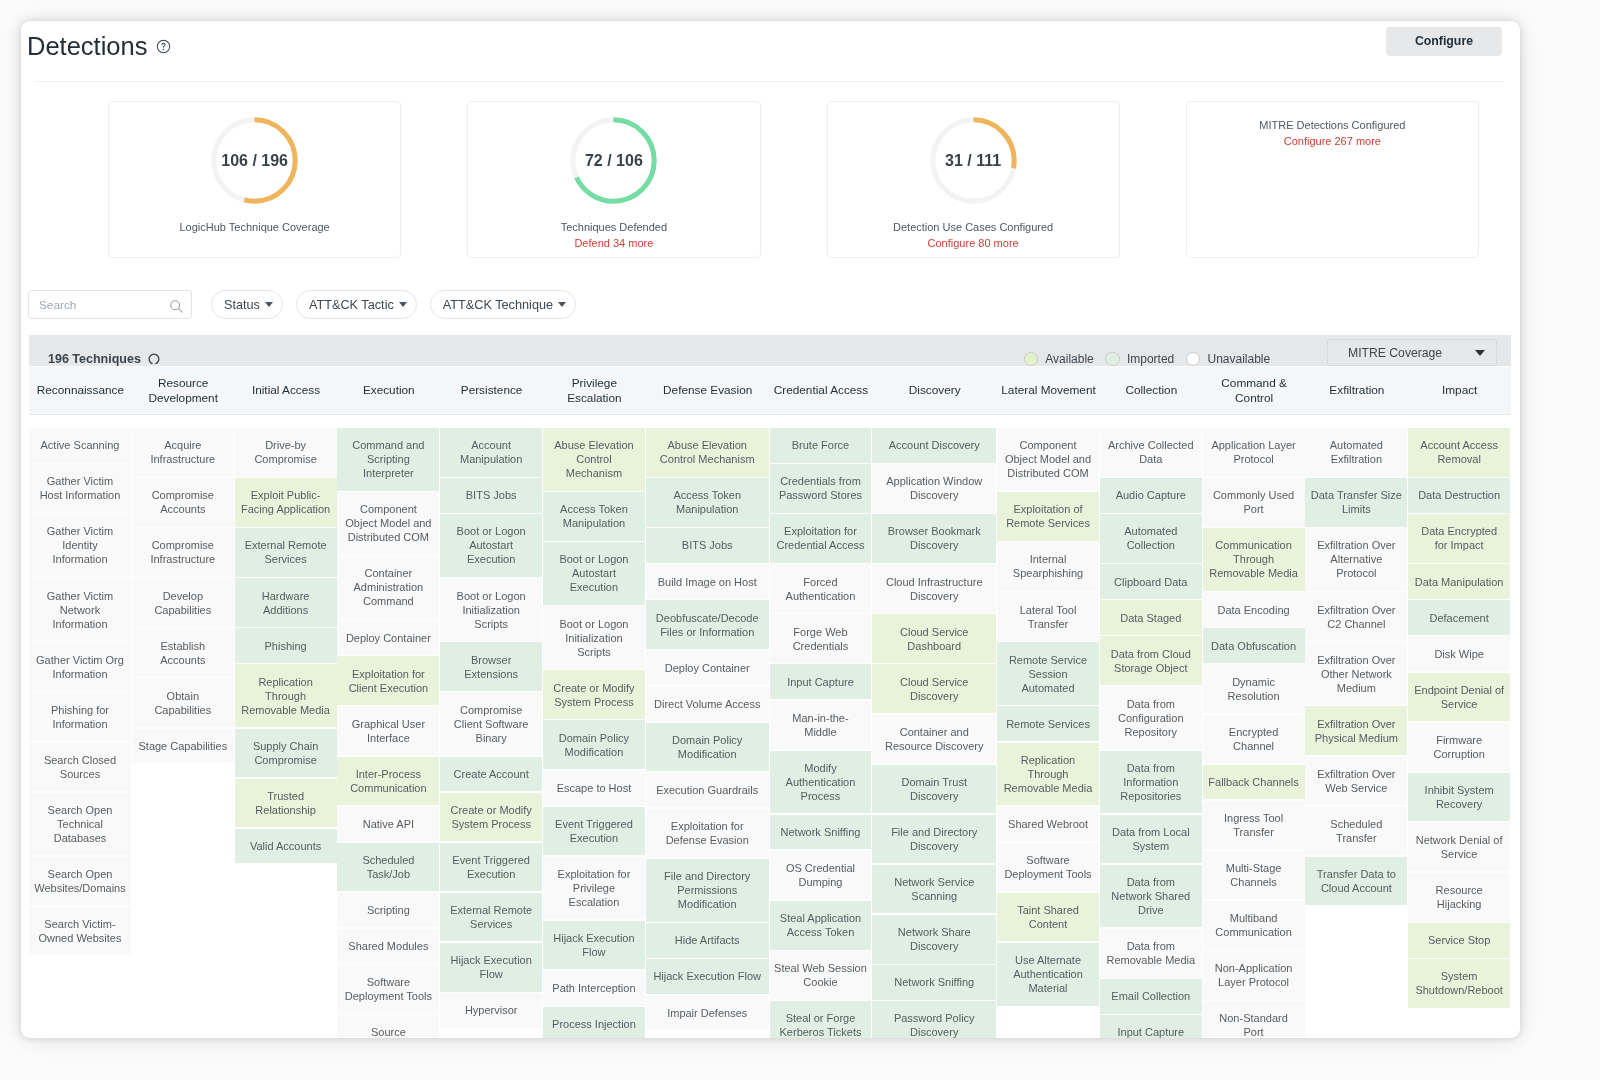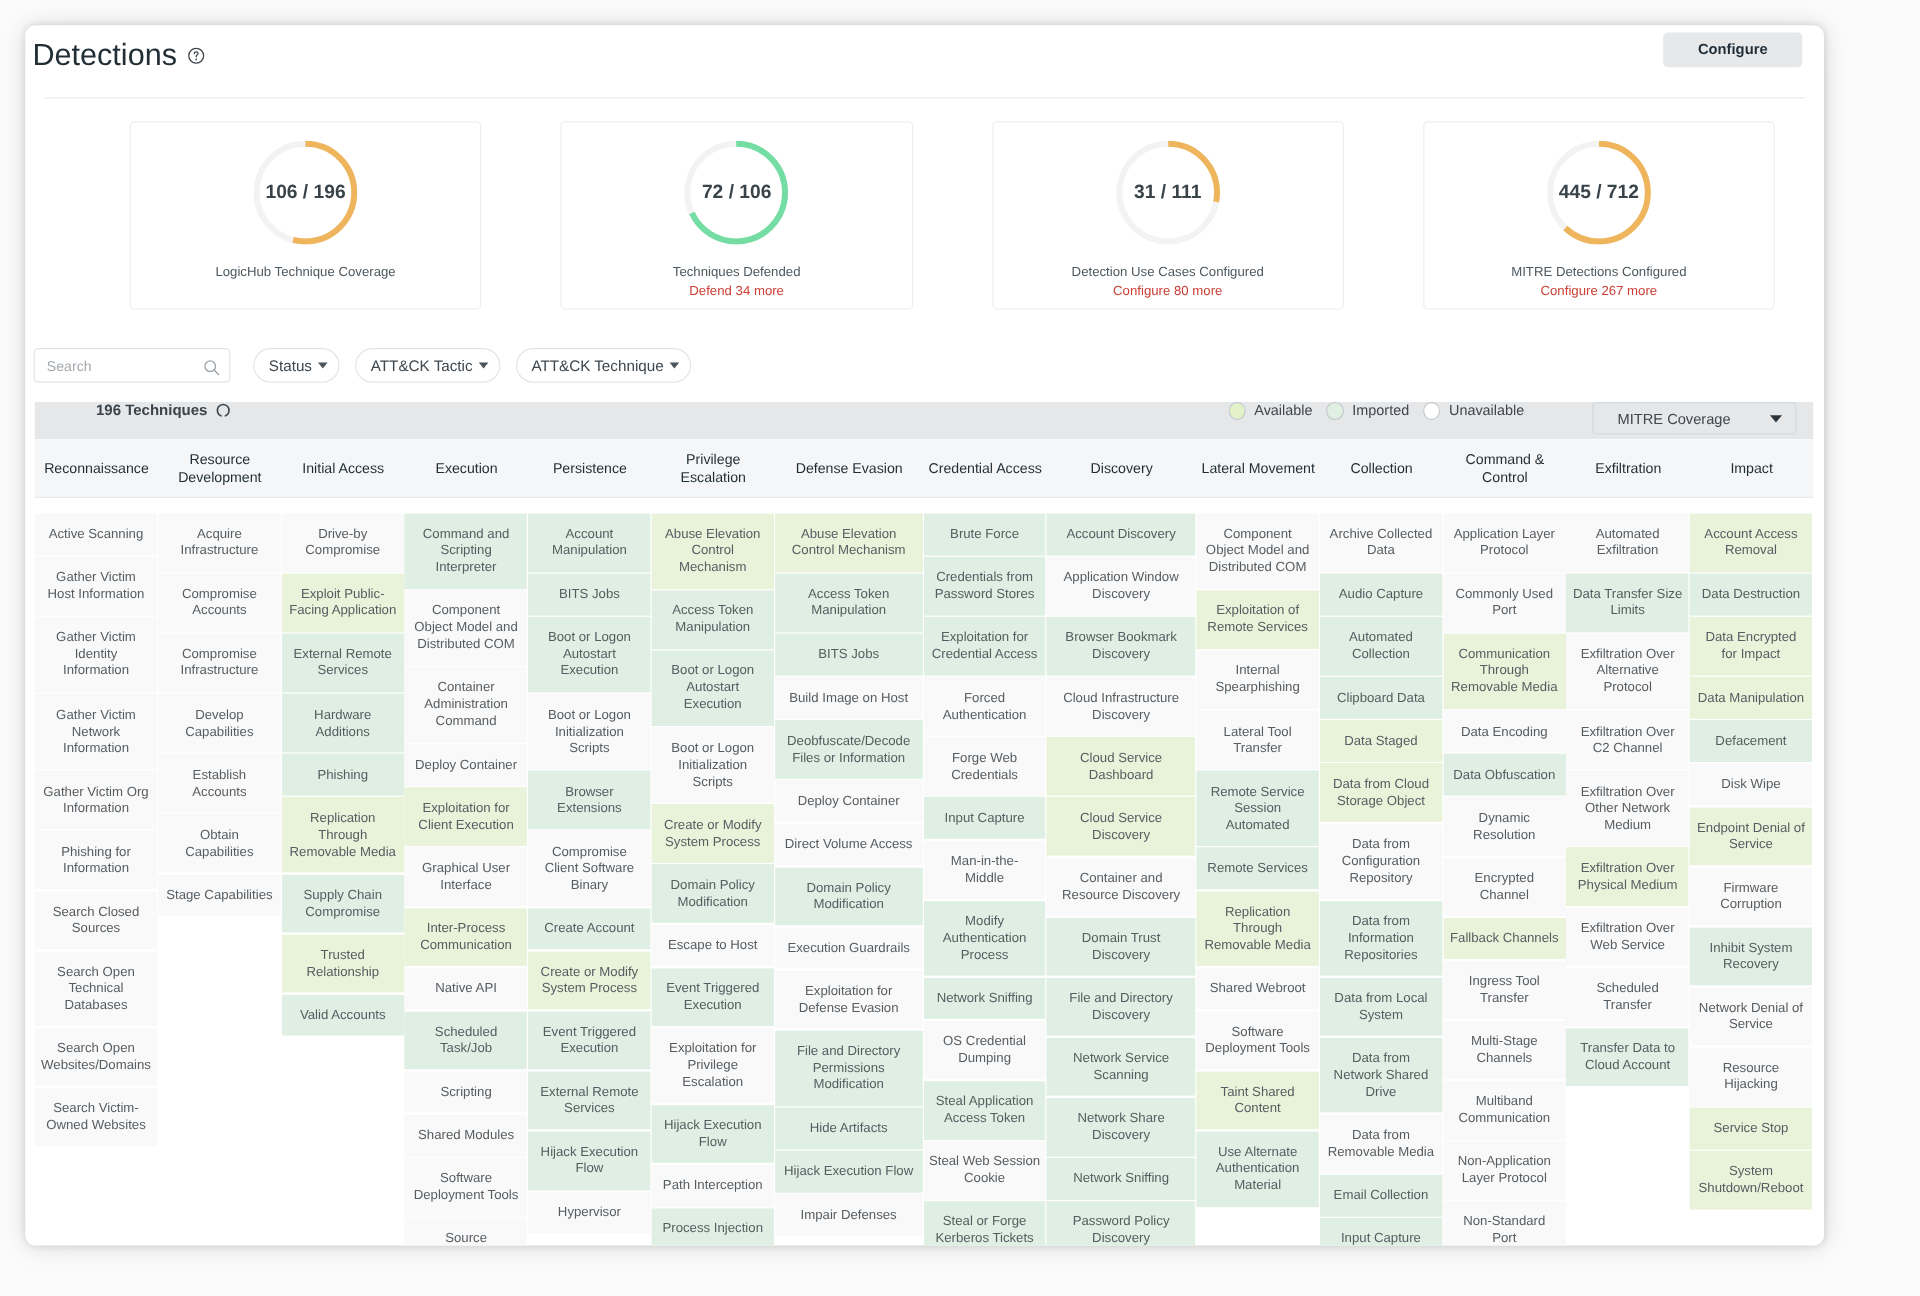--- a/index.html
+++ b/index.html
@@ -44,21 +44,21 @@
     font:11.8px "Liberation Sans",sans-serif;color:#41494f;}
   .searchbox input::placeholder{color:#a2a8ad;opacity:1;}
   .searchbox .sico{position:absolute;right:7px;top:8px;}
   .pill{height:29px;border:1px solid #e2e5e8;border-radius:15px;background:#fff;display:flex;align-items:center;
     padding:0 9px 0 12px;font-size:12.7px;color:#3e474e;cursor:pointer;gap:5px;}
   .caret{width:0;height:0;border-left:4.5px solid transparent;border-right:4.5px solid transparent;
     border-top:5px solid #4a535a;}
 
   
   .toolbar{position:absolute;left:8px;top:314px;width:1482px;height:31px;background:#e6e7e9;
-    display:flex;align-items:flex-start;padding-left:32px;}
+    display:flex;align-items:flex-end;}
   .tb-count{margin-left:19px;font-size:12.5px;font-weight:bold;color:#3b444b;}
   .tb-refresh{margin-left:6px;display:flex;align-items:center;}
   .tb-sp{flex:1;}
   .legend{display:flex;align-items:center;gap:11.7px;}
   .lg{display:flex;align-items:center;gap:7px;font-size:12px;color:#3e474e;}
   .lgdot{width:14.5px;height:14.5px;border-radius:50%;border:1px solid #c6cbcf;flex:0 0 auto;}
   .tb-select{margin-left:56.8px;margin-right:14px;width:170px;height:27px;border:1px solid #d6d9dc;border-radius:3px;
     background:#e6e7e9;display:flex;align-items:center;position:relative;cursor:pointer;}
   .tb-select span{margin-left:20px;font-size:12.2px;color:#3e474e;}
   .tb-select .caret{position:absolute;right:11px;border-top-color:#2b343b;border-left-width:5px;border-right-width:5px;border-top-width:6px;}
@@ -123,27 +123,20 @@
           <svg width="87" height="87" viewBox="0 0 87 87">
             <circle cx="43.5" cy="43.5" r="40.7" fill="none" stroke="#f3f3f4" stroke-width="5"></circle>
             <circle class="arc" cx="43.5" cy="43.5" r="40.7" fill="none" stroke-width="5" stroke-dasharray="71.60 184.12" transform="rotate(-90 43.5 43.5)" stroke-linecap="butt" stroke="#efb55c"></circle>
           </svg>
           <div class="val">31 / 111</div>
         </div>
         <div class="lab">Detection Use Cases Configured</div>
         <div class="sub">Configure 80 more</div>
       </div>
       <div class="stat">
-        <div class="donut">
-          <svg width="87" height="87" viewBox="0 0 87 87">
-            <circle cx="43.5" cy="43.5" r="40.7" fill="none" stroke="#f3f3f4" stroke-width="5"></circle>
-            <circle class="arc" cx="43.5" cy="43.5" r="40.7" fill="none" stroke-width="5" stroke-dasharray="158.55 97.18" transform="rotate(-90 43.5 43.5)" stroke-linecap="butt" stroke="#efb55c"></circle>
-          </svg>
-          <div class="val">445 / 712</div>
-        </div>
         <div class="lab">MITRE Detections Configured</div>
         <div class="sub">Configure 267 more</div>
       </div>
     </div>
 
     <div class="filters">
       <div class="searchbox">
         <input type="text" placeholder="Search" style="">
         <span class="sico">
           <svg width="15" height="15" viewBox="0 0 16 16">

